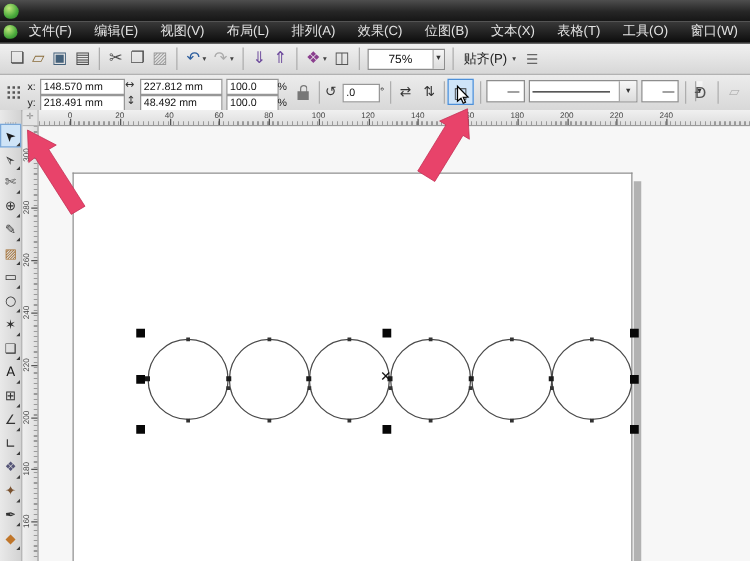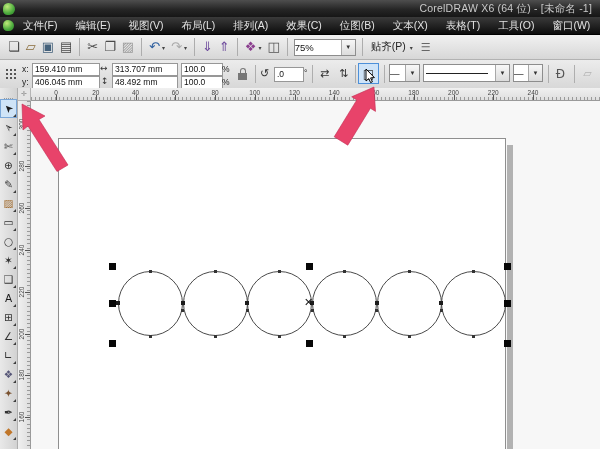--- a/index.html
+++ b/index.html
@@ -19,21 +19,21 @@
   .menu-item{color:#e3e3e3;font-size:10.5px;padding:0 9px;height:17px;line-height:17px;white-space:nowrap;}
   
   #toolbar{left:0;top:35px;width:600px;height:25px;background:linear-gradient(#f1f1f1,#d7d7d7);
     border-bottom:1px solid #b2b2b2;display:flex;align-items:center;padding-left:5px;box-sizing:border-box;}
   .tbwrap{display:contents;}
   .tbtn{display:flex;align-items:center;height:20px;padding:0 3px;border-radius:2px;}
   .tbtn .g{font-family:"DejaVu Sans",sans-serif;font-size:13px;line-height:20px;}
   .tcaret{font-size:6px;color:#444;margin-left:2px;}
   .vsep{width:1px;height:18px;background:#adadad;margin:0 4px;flex:0 0 auto;}
   .combo{background:#fff;border:1px solid #8d8d8d;height:17px;display:flex;align-items:center;box-sizing:border-box;}
-  .combo .val{flex:1;font-size:9.5px;padding:0 0;color:#111;white-space:nowrap;}
+  .combo .val{flex:1;font-size:9.5px;padding:0 16px;color:#111;white-space:nowrap;}
   .combo .car{width:13px;height:100%;border-left:1px solid #a8a8a8;
     background:linear-gradient(#f7f7f7,#dcdcdc);display:flex;align-items:center;justify-content:center;
     font-size:6px;color:#333;}
   #zoomcombo{width:62px;margin:0 2px;}
   .snap{display:flex;align-items:center;font-size:10.5px;color:#222;padding:0 4px;height:20px;}
   .snap .tcaret{margin-left:4px;}
   .opt{font-size:11px;color:#666;padding:0 4px;}
   
   #propbar{left:0;top:60px;width:600px;height:28px;background:linear-gradient(#ececec,#d8d8d8);
     border-bottom:1px solid #a9a9a9;}
@@ -97,21 +97,20 @@
   #overlay{left:0;top:0;width:600px;height:449px;pointer-events:none;z-index:60;}
   #cursorlayer{left:0;top:0;width:600px;height:449px;pointer-events:none;z-index:80;}
 </style>
 </head>
 <body>
 
 <div id="app">
 
   <div class="abs" id="titlebar">
     <div class="applogo"></div>
-    <div id="titletext">CorelDRAW X6 (64 位) - [未命名 -1]</div>
   </div>
 
   <div class="abs" id="menubar">
     <div class="applogo" style="width:11px;height:11px;"></div>
     <div class="tbwrap"><div class="menu-item">文件(F)</div><div class="menu-item">编辑(E)</div><div class="menu-item">视图(V)</div><div class="menu-item">布局(L)</div><div class="menu-item">排列(A)</div><div class="menu-item">效果(C)</div><div class="menu-item">位图(B)</div><div class="menu-item">文本(X)</div><div class="menu-item">表格(T)</div><div class="menu-item">工具(O)</div><div class="menu-item">窗口(W)</div><div class="menu-item">帮助(H)</div></div>
   </div>
 
   <div class="abs" id="toolbar">
     <div class="tbwrap"><div class="tbtn">
           <span class="g" style="color: rgb(74, 74, 74);">❏</span>
@@ -154,26 +153,26 @@
       <span class="tcaret">▾</span>
     </div>
     <div class="opt">
       <span>☰</span>
     </div>
   </div>
 
   <div class="abs" id="propbar">
     <span class="dotgrid"></span>
     <span class="lab" style="left:22px;top:4px;">x:</span>
-    <div class="fld" style="left:32px;top:3px;width:62px;">159.410 mm</div>
+    <div class="fld" style="left:32px;top:3px;width:62px;">148.570 mm</div>
     <span class="lab" style="left:22px;top:17px;">y:</span>
-    <div class="fld" style="left:32px;top:16px;width:62px;">406.045 mm</div>
+    <div class="fld" style="left:32px;top:16px;width:62px;">218.491 mm</div>
 
     <span class="pbicon" style="left:100px;top:3px;font-size:9px;">↔</span>
-    <div class="fld" style="left:112px;top:3px;width:60px;">313.707 mm</div>
+    <div class="fld" style="left:112px;top:3px;width:60px;">227.812 mm</div>
     <span class="pbicon" style="left:101px;top:16px;font-size:9px;">↕</span>
     <div class="fld" style="left:112px;top:16px;width:60px;">48.492 mm</div>
 
     <div class="fld" style="left:181px;top:3px;width:36px;">100.0</div>
     <span class="lab" style="left:222px;top:4px;">%</span>
     <div class="fld" style="left:181px;top:16px;width:36px;">100.0</div>
     <span class="lab" style="left:222px;top:17px;">%</span>
 
     <span class="lock"></span>
     <div class="pvsep" style="left:255px;"></div>

